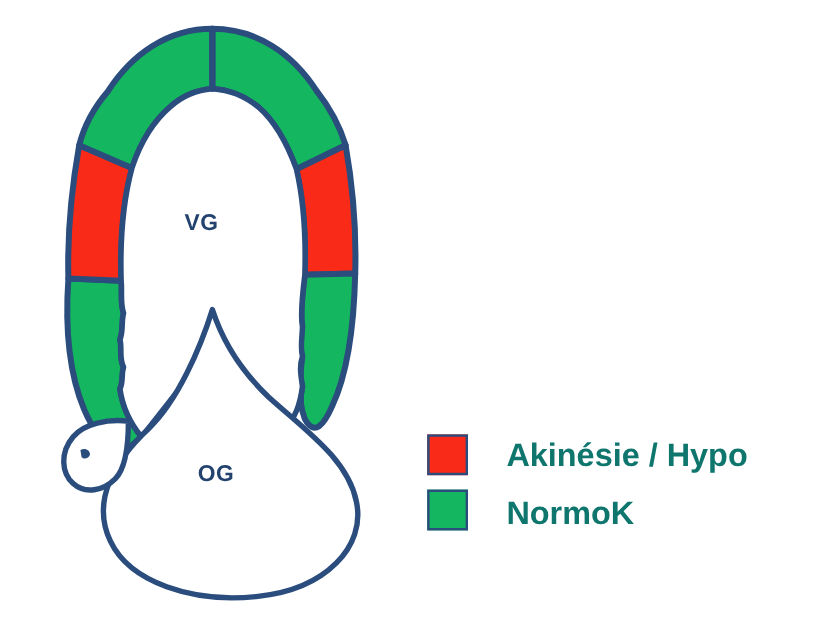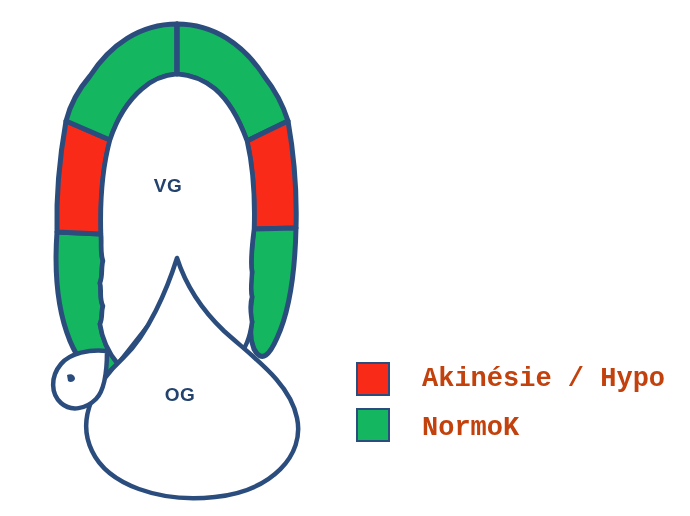--- a/index.html
+++ b/index.html
@@ -58,24 +58,24 @@
   }
   .legend-swatch {
     width: 34px;
     height: 34px;
     box-sizing: border-box;
     border: 2px solid #2b4d7e;
     flex: 0 0 auto;
   }
   .legend-label {
     margin-left: 32px;
-    font-family: Liberation Mono, monospace;
+    font-family: Liberation Sans, sans-serif;
     font-weight: bold;
     font-size: 27px;
-    color: #c2410c;
+    color: #0f766e;
     white-space: nowrap;
     line-height: 1;
   }
 </style>
 </head>
 <body>
 
 <div id="figure-root">
 
   <svg id="heart-diagram" viewBox="0 0 345 516">

